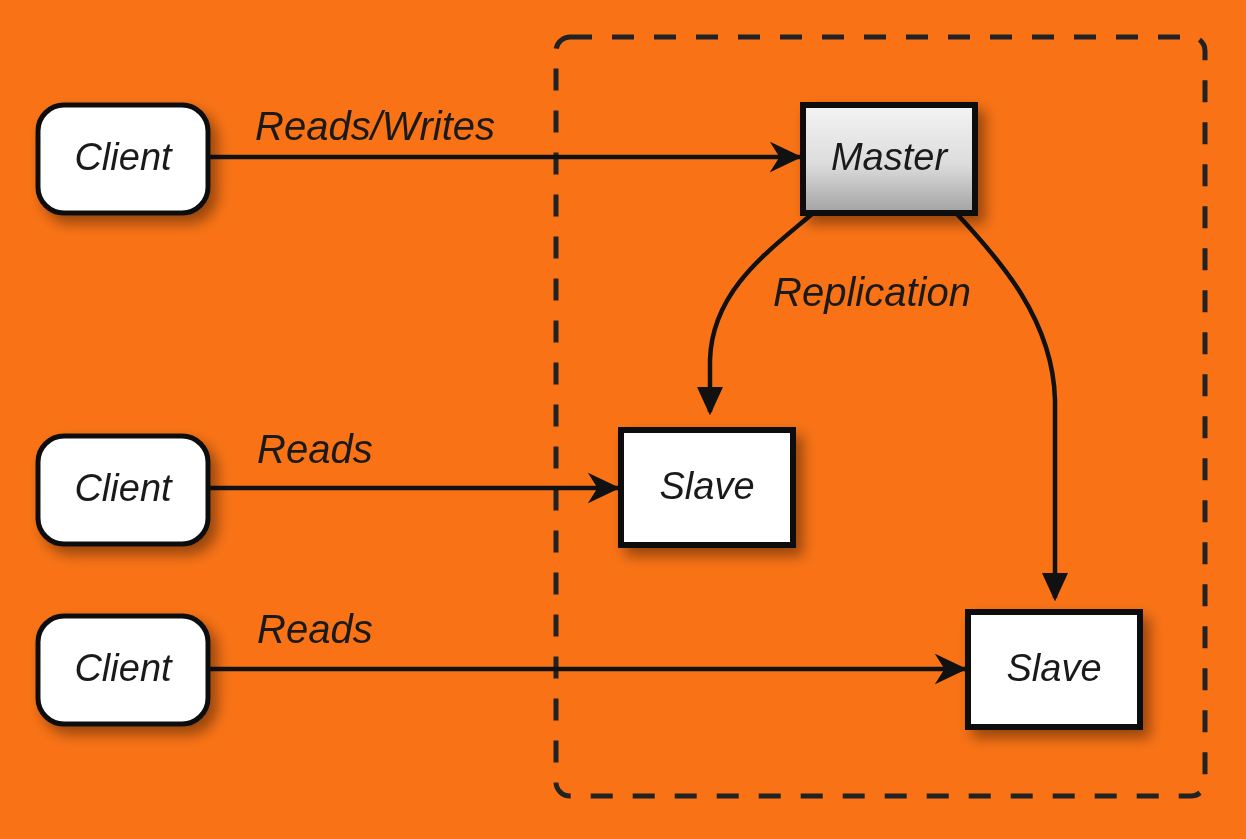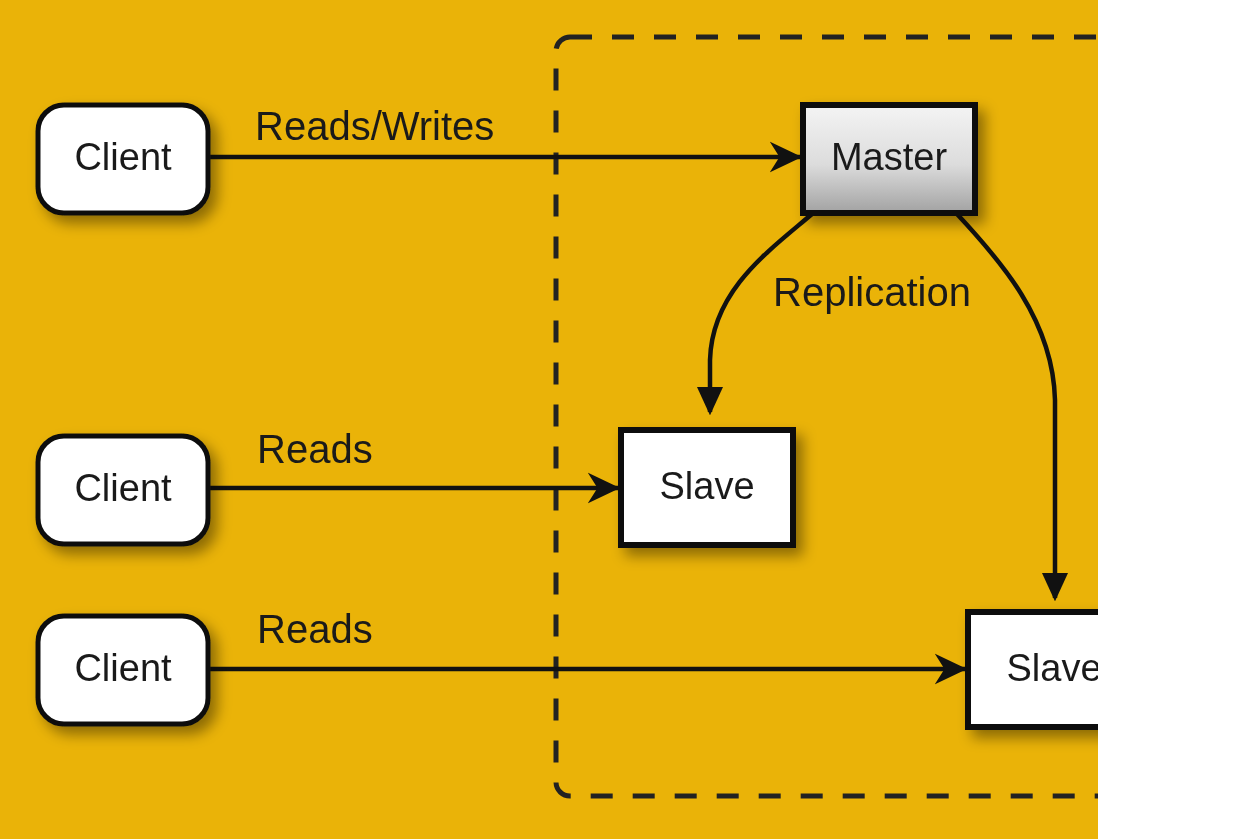--- a/index.html
+++ b/index.html
@@ -2,25 +2,26 @@
 <html><head>
 <meta charset="utf-8">
 <style>
   html, body {
     margin: 0;
     padding: 0;
     background: #ffffff;
   }
   #canvas {
     position: relative;
-    width: 1098px;
+    width: 1246px;
     height: 839px;
-    background: #eab308;
+    background: #f97316;
     overflow: hidden;
     font-family: "Liberation Sans", sans-serif;
+    font-style: italic;
   }
   #diagram-svg {
     position: absolute;
     top: 0;
     left: 0;
     width: 1246px;
     height: 839px;
   }
   .node-label {
     font-family: "Liberation Sans", sans-serif;

